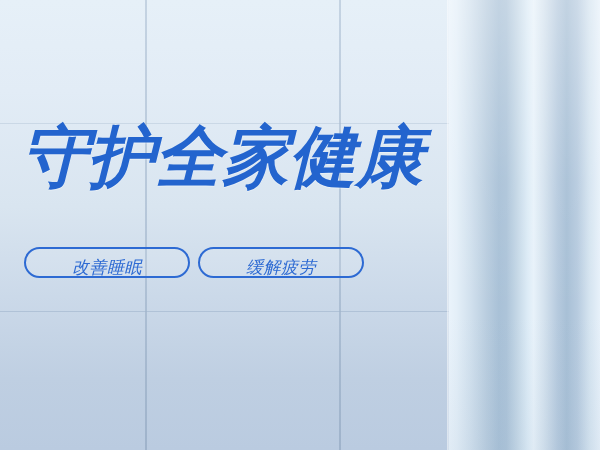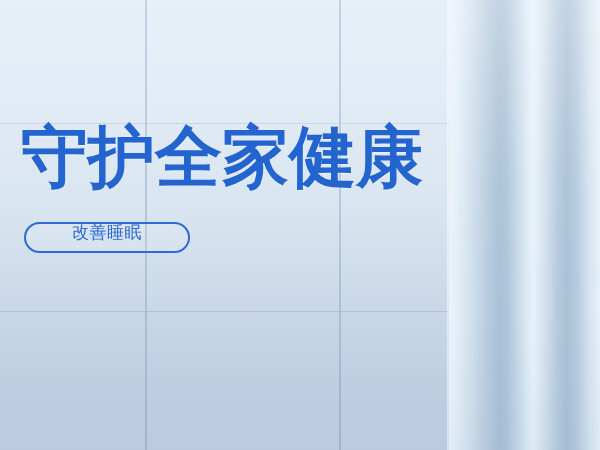--- a/index.html
+++ b/index.html
@@ -97,20 +97,21 @@
       rgba(235,244,252,0.30) 100%);
   }
 
   
   .content {
     position: absolute;
     left: 0;
     top: 0;
     width: 600px;
     height: 450px;
+    font-style: italic;
   }
 
   .headline {
     position: absolute;
     left: 21px;
     top: 117px;
     font-size: 67px;
     line-height: 80px;
     font-weight: 700;
     letter-spacing: 0px;
@@ -127,22 +128,23 @@
     gap: 8px;
   }
   .pill {
     box-sizing: border-box;
     width: 166px;
     height: 31px;
     border: 2px solid #2d6ad3;
     border-radius: 16px;
     background: rgba(255,255,255,0.10);
     display: flex;
-    align-items: flex-start;
+    align-items: flex-end;
     justify-content: center;
+    margin-top: 25px;
   }
   .pill-label {
     font-size: 17px;
     line-height: 17px;
     font-weight: 400;
     color: #2d6ad3;
     letter-spacing: 0.5px;
     white-space: nowrap;
   }
 </style>
@@ -162,16 +164,19 @@
   <div class="gloss-column"></div>
 
   <div class="content">
 
     <div class="headline">守护全家健康</div>
 
     <div class="pill-row">
       <div class="pill">
         <span class="pill-label">改善睡眠</span>
       </div>
+      <div class="pill">
+        <span class="pill-label">缓解疲劳</span>
+      </div>
     </div>
 
   </div>
 </div>
 
 </body></html>

